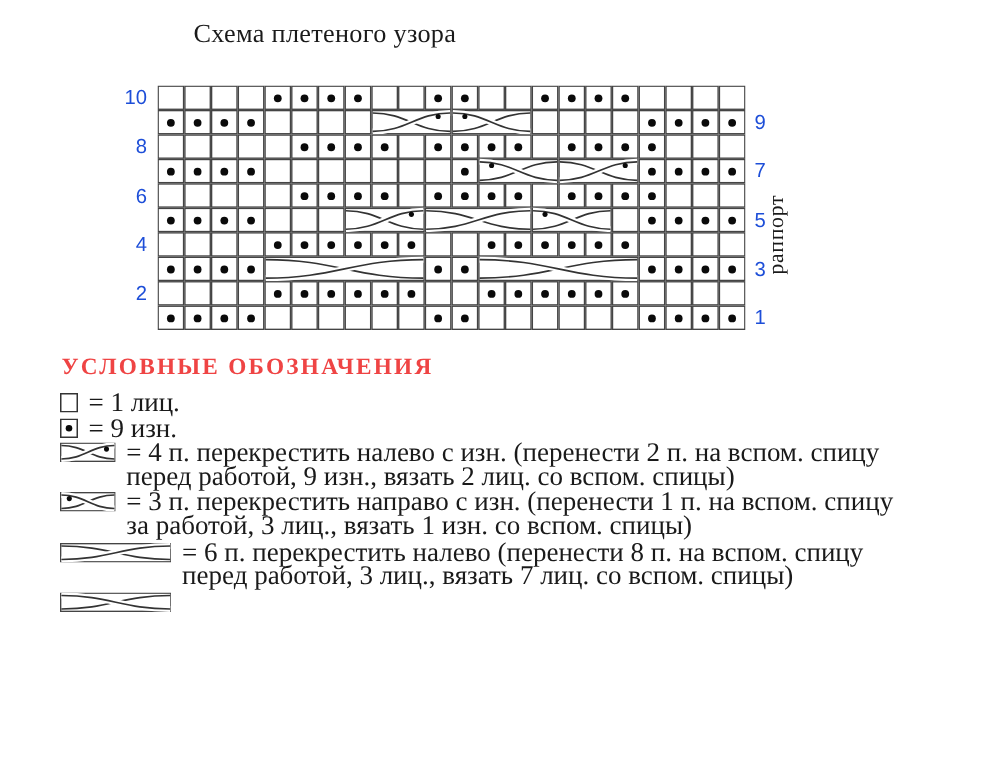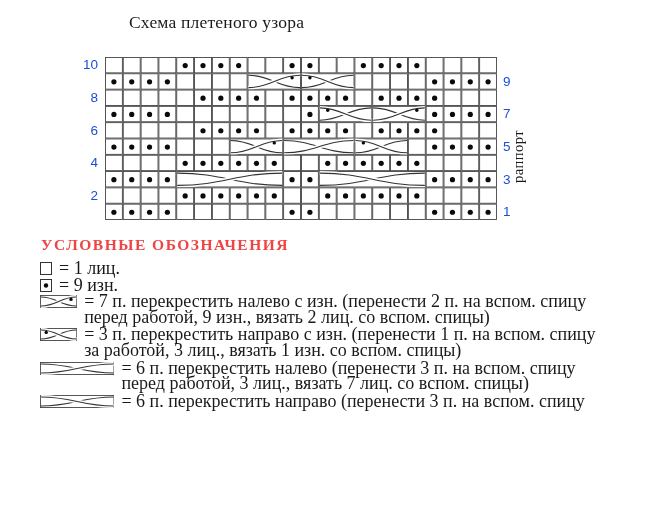--- a/index.html
+++ b/index.html
@@ -409,21 +409,21 @@
         <div class="legend-item twoline">
           <svg width="37.2" height="13" class="sym">
             <rect x="0.5" y="0.5" width="36.2" height="12" fill="#fff"></rect>
             <rect x="0.45" y="0.45" width="36.300000000000004" height="12.1" fill="none" stroke="#444444" stroke-width="0.9"></rect>
             <path d="M 0.9 2 C 16.368000000000002 2, 20.832000000000004 11, 36.300000000000004 11" fill="none" stroke="#333" stroke-width="1.1"></path>
             <path d="M 0.9 11 C 16.368000000000002 11, 20.832000000000004 2, 36.300000000000004 2" fill="none" stroke="#fff" stroke-width="4"></path>
             <path d="M 0.9 11 C 16.368000000000002 11, 20.832000000000004 2, 36.300000000000004 2" fill="none" stroke="#333" stroke-width="1.1"></path>
             <circle cx="31.000000000000004" cy="4.4" r="1.7" fill="#0a0a0a"></circle>
           </svg>
           <div class="txt">
-            <div>= 7 п. перекрестить налево с изн. (перенести 2 п. на вспом. спицу</div>
+            <div>= 4 п. перекрестить налево с изн. (перенести 2 п. на вспом. спицу</div>
             <div>перед работой, 9 изн., вязать 2 лиц. со вспом. спицы)</div>
           </div>
         </div>
         <div class="legend-item twoline">
           <svg width="37.2" height="13" class="sym">
             <rect x="0.5" y="0.5" width="36.2" height="12" fill="#fff"></rect>
             <rect x="0.45" y="0.45" width="36.300000000000004" height="12.1" fill="none" stroke="#444444" stroke-width="0.9"></rect>
             <path d="M 0.9 11 C 16.368000000000002 11, 20.832000000000004 2, 36.300000000000004 2" fill="none" stroke="#333" stroke-width="1.1"></path>
             <path d="M 0.9 2 C 16.368000000000002 2, 20.832000000000004 11, 36.300000000000004 11" fill="none" stroke="#fff" stroke-width="4"></path>
             <path d="M 0.9 2 C 16.368000000000002 2, 20.832000000000004 11, 36.300000000000004 11" fill="none" stroke="#333" stroke-width="1.1"></path>
@@ -436,32 +436,31 @@
         </div>
         <div class="legend-item twoline">
           <svg width="74.4" height="13" class="sym">
             <rect x="0.5" y="0.5" width="73.4" height="12" fill="#fff"></rect>
             <rect x="0.45" y="0.45" width="73.5" height="12.1" fill="none" stroke="#444444" stroke-width="0.9"></rect>
             <path d="M 0.9 2 C 32.736000000000004 2, 41.66400000000001 11, 73.5 11" fill="none" stroke="#333" stroke-width="1.1"></path>
             <path d="M 0.9 11 C 32.736000000000004 11, 41.66400000000001 2, 73.5 2" fill="none" stroke="#fff" stroke-width="4"></path>
             <path d="M 0.9 11 C 32.736000000000004 11, 41.66400000000001 2, 73.5 2" fill="none" stroke="#333" stroke-width="1.1"></path>
           </svg>
           <div class="txt">
-            <div>= 6 п. перекрестить налево (перенести 3 п. на вспом. спицу</div>
+            <div>= 6 п. перекрестить налево (перенести 8 п. на вспом. спицу</div>
             <div>перед работой, 3 лиц., вязать 7 лиц. со вспом. спицы)</div>
           </div>
         </div>
         <div class="legend-item twoline">
           <svg width="74.4" height="13" class="sym">
             <rect x="0.5" y="0.5" width="73.4" height="12" fill="#fff"></rect>
             <rect x="0.45" y="0.45" width="73.5" height="12.1" fill="none" stroke="#444444" stroke-width="0.9"></rect>
             <path d="M 0.9 11 C 32.736000000000004 11, 41.66400000000001 2, 73.5 2" fill="none" stroke="#333" stroke-width="1.1"></path>
             <path d="M 0.9 2 C 32.736000000000004 2, 41.66400000000001 11, 73.5 11" fill="none" stroke="#fff" stroke-width="4"></path>
             <path d="M 0.9 2 C 32.736000000000004 2, 41.66400000000001 11, 73.5 11" fill="none" stroke="#333" stroke-width="1.1"></path>
           </svg>
           <div class="txt">
-            <div>= 6 п. перекрестить направо (перенести 3 п. на вспом. спицу</div>
           </div>
         </div>
       </div>
   </div>
 
 </div>
 
 </body></html>

